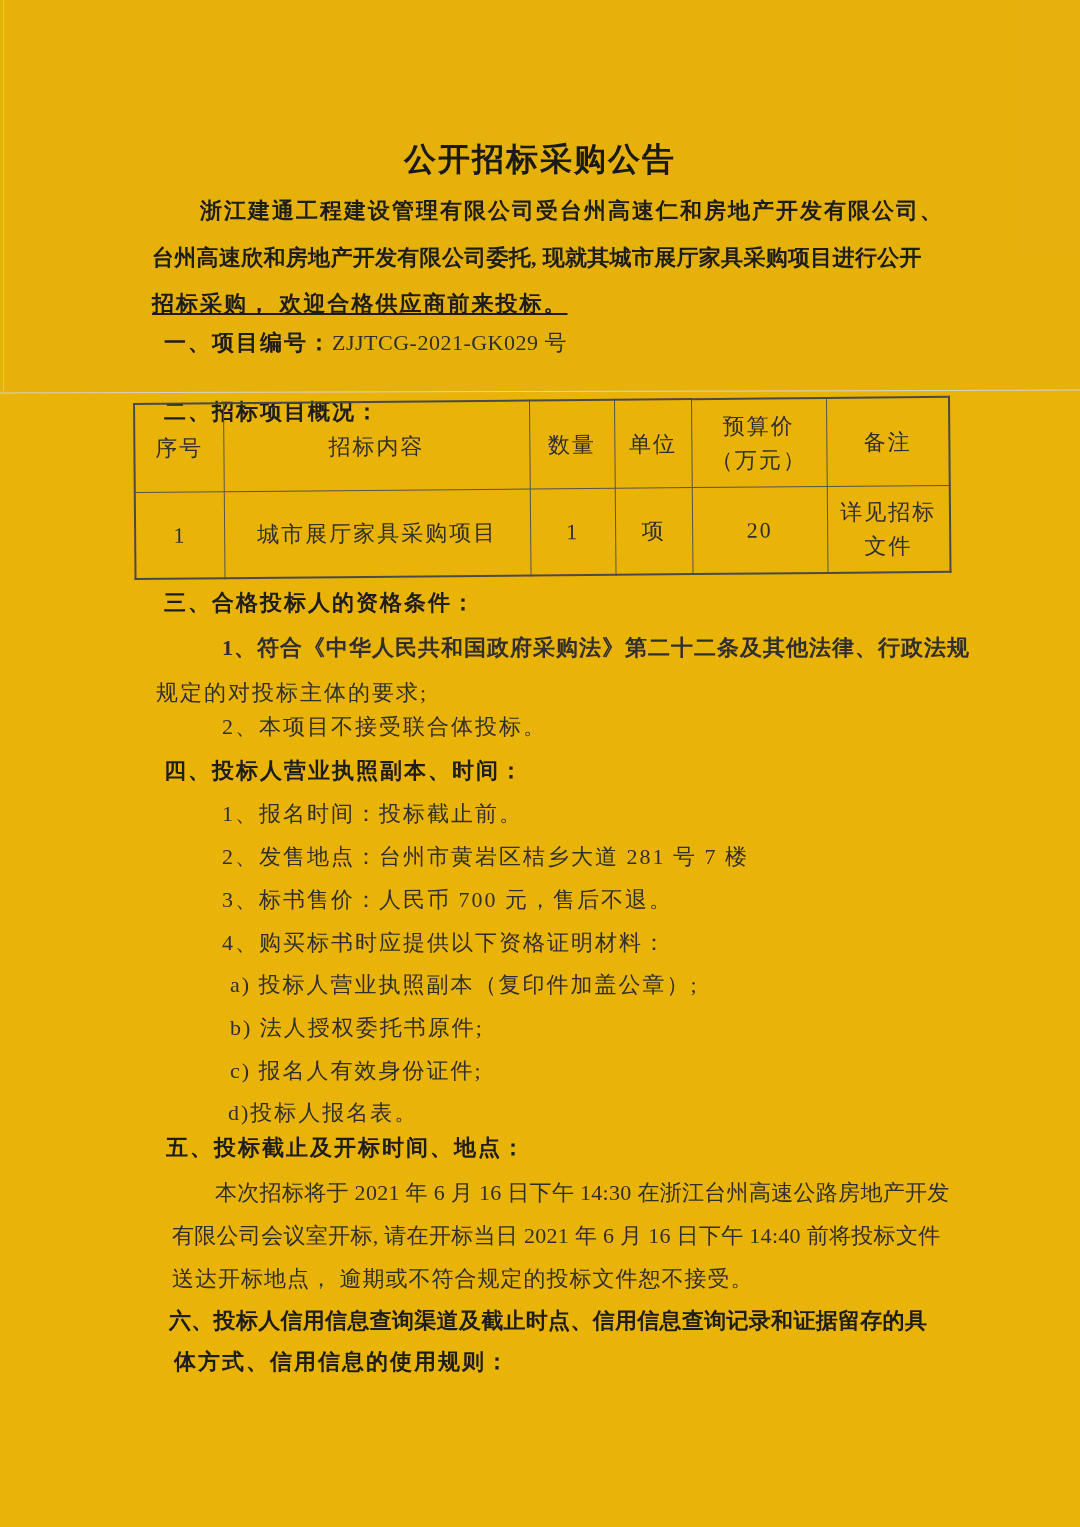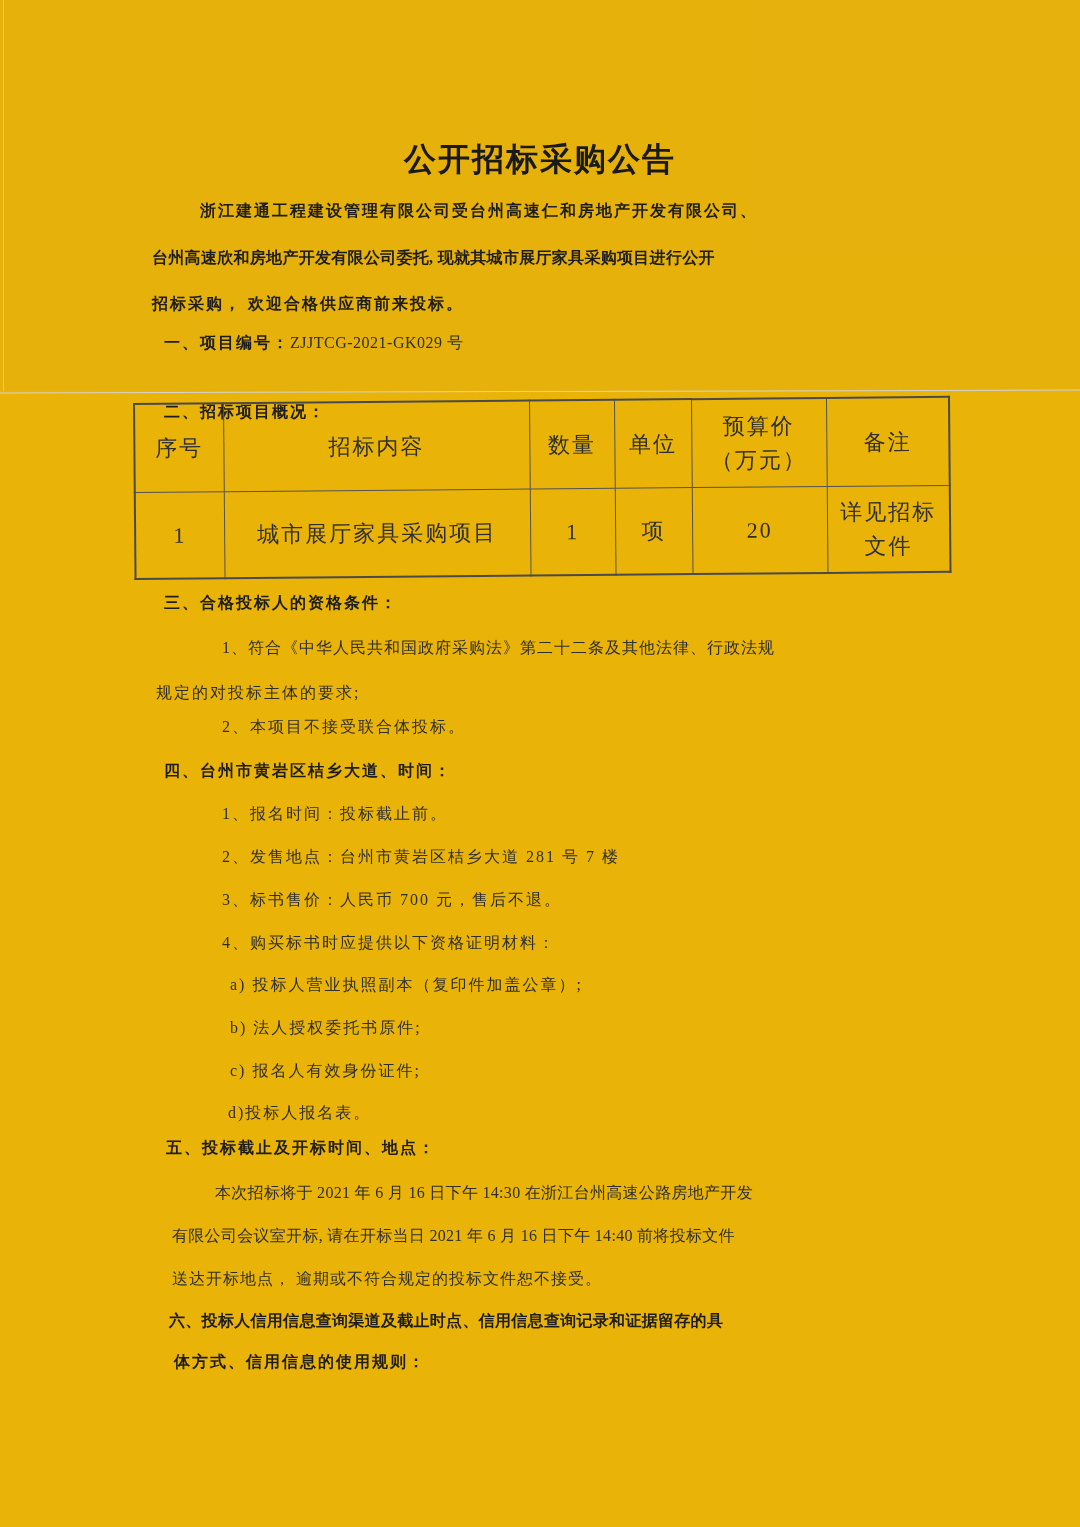--- a/index.html
+++ b/index.html
@@ -15,21 +15,21 @@
   
   .scan-tint   { position: absolute; left: 0; top: 0; width: 1080px; height: 391px;
                  background: rgba(120,120,120,0.03); }
   .scan-line-v { position: absolute; left: 3px; top: 0; width: 1px; height: 391px;
                  background: #c6c6c6; }
   .scan-line-h { position: absolute; left: 0; top: 391px; width: 1080px; height: 1px;
                  background: #d2d2d2; transform: rotate(-0.15deg); }
 
   .line {
     position: absolute;
-    font-size: 16px;
+    font-size: 22px;
     line-height: 30px;
     letter-spacing: 2px;
     white-space: nowrap;
     color: #2f2f2f;
   }
   .bold  { font-weight: 700; color: #1d1d1d; }
   .ls0   { letter-spacing: 0.3px; }
   .ls1   { letter-spacing: 1px; }
 
   .doc-title {
@@ -74,21 +74,21 @@
 <div class="page">
 
   <div class="scan-tint"></div>
   <div class="scan-line-v"></div>
   <div class="scan-line-h"></div>
 
   <div class="doc-title">公开招标采购公告</div>
 
   <div class="line bold" style="left:200px; top:196px;">浙江建通工程建设管理有限公司受台州高速仁和房地产开发有限公司、</div>
   <div class="line bold ls0" style="left:152px; top:243px;">台州高速欣和房地产开发有限公司委托, 现就其城市展厅家具采购项目进行公开</div>
-  <div class="line bold" style="left:152px; top:289px;">招标采购， 欢迎合格供应商前来投标。</div>
+  <div class="line bold" style="left:152px; top:289px;text-decoration:underline;">招标采购， 欢迎合格供应商前来投标。</div>
 
   <div class="line" style="left:164px; top:328px;">
     <span class="bold">一、项目编号：</span><span class="latin-code">ZJJTCG-2021-GK029 号</span>
   </div>
 
   <div class="line bold" style="left:164px; top:373px;margin-top:24px;">二、招标项目概况：</div>
 
   <table class="bid-table">
     <colgroup>
       <col style="width:89px">
@@ -114,25 +114,25 @@
       <td class="latin-code">1</td>
       <td>项</td>
       <td class="latin-code">20</td>
       <td>详见招标
 文件</td>
     </tr>
   </tbody>
     </table>
 
   <div class="line bold" style="left:164px; top:588px;">三、合格投标人的资格条件：</div>
-  <div class="line ls1" style="left:222px; top:633px;">1、符合《中华人民共和国政府采购法》第二十二条及其他法律、行政法规</div>
+  <div class="line ls1" style="left:222px; top:633px;font-weight:bold;">1、符合《中华人民共和国政府采购法》第二十二条及其他法律、行政法规</div>
   <div class="line" style="left:156px; top:678px;">规定的对投标主体的要求;</div>
   <div class="line" style="left:222px; top:712px;">2、本项目不接受联合体投标。</div>
 
-  <div class="line bold" style="left:164px; top:756px;">四、台州市黄岩区桔乡大道、时间：</div>
+  <div class="line bold" style="left:164px; top:756px;">四、投标人营业执照副本、时间：</div>
   <div class="line" style="left:222px; top:799px;">1、报名时间：投标截止前。</div>
   <div class="line" style="left:222px; top:842px;">2、发售地点：台州市黄岩区桔乡大道 281 号 7 楼</div>
   <div class="line" style="left:222px; top:885px;">3、标书售价：人民币 700 元，售后不退。</div>
   <div class="line" style="left:222px; top:928px;">4、购买标书时应提供以下资格证明材料：</div>
   <div class="line" style="left:230px; top:970px;">a) 投标人营业执照副本（复印件加盖公章）;</div>
   <div class="line" style="left:230px; top:1013px;">b) 法人授权委托书原件;</div>
   <div class="line" style="left:230px; top:1056px;">c) 报名人有效身份证件;</div>
   <div class="line" style="left:228px; top:1098px;">d)投标人报名表。</div>
 
   <div class="line bold" style="left:166px; top:1133px;">五、投标截止及开标时间、地点：</div>

